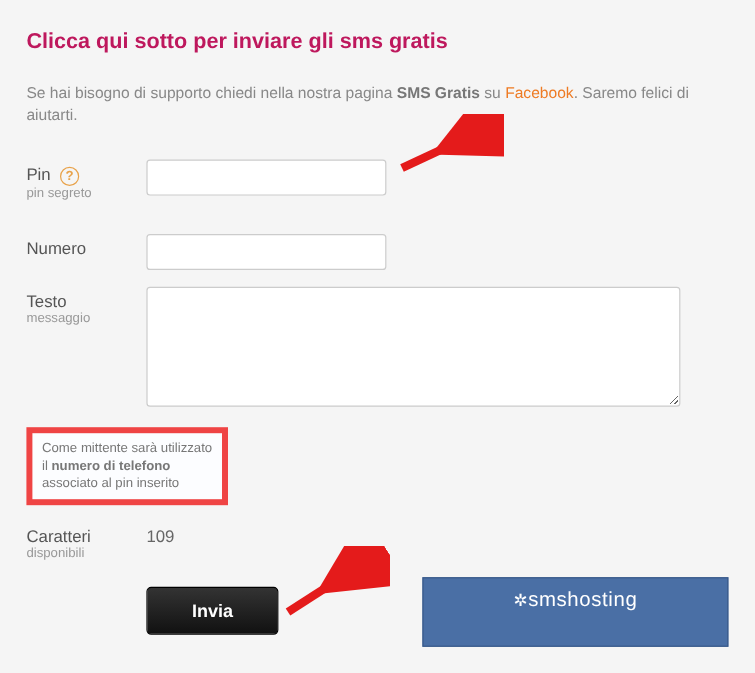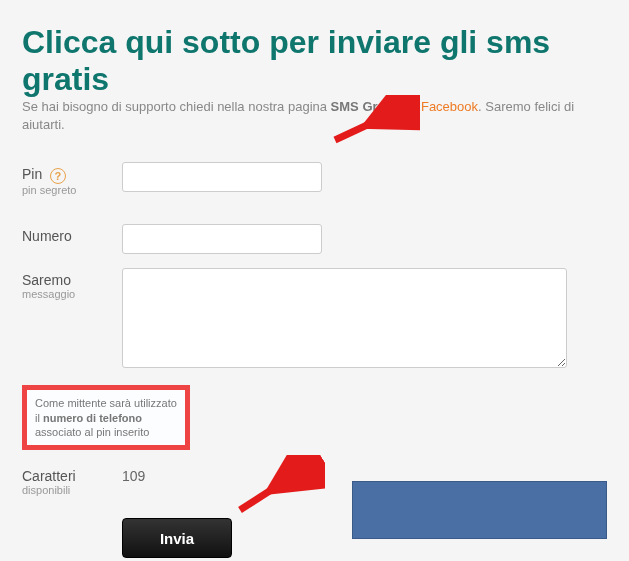--- a/index.html
+++ b/index.html
@@ -7,24 +7,24 @@
     font-family: Arial, Helvetica, sans-serif;
     background: #f5f5f5;
     width: 629px;
     height: 561px;
     padding: 24px 22px;
     color: #666;
     font-size: 13px;
     position: relative;
   }
   h1 {
-    color: #0f766e;
-    font-size: 32px;
+    color: #be185d;
+    font-size: 18px;
     font-weight: bold;
-    margin-bottom: 0;
+    margin-bottom: 24px;
   }
   .intro {
     color: #888;
     font-size: 13px;
     line-height: 1.4;
     margin-bottom: 28px;
   }
   .intro .bold { color: #777; font-weight: bold; }
   .intro a { color: #ee7b24; text-decoration: none; }
   .form-row {
@@ -198,21 +198,21 @@
     <span class="label-main">Numero</span>
   </div>
   <div class="input-col">
     <input type="text" class="text-input" value="" style="">
   </div>
 </div>
 
 
 <div class="form-row">
   <div class="label-col">
-    <span class="label-main">Saremo</span>
+    <span class="label-main">Testo</span>
     <span class="label-sub">messaggio</span>
   </div>
   <div class="input-col">
     <textarea class="textarea" style=""></textarea>
   </div>
 </div>
 
 
 <div class="form-row">
   <div class="input-col">
@@ -231,20 +231,23 @@
   <div class="input-col">
     <div class="char-value">109</div>
   </div>
 </div>
 
 
 <button class="submit-btn">Invia</button>
 
 
 <div class="promo-box">
+  <div class="promo-title">
+    <span class="flower">✲</span><span>smshosting</span>
+  </div>
 </div>
 
 
 <div class="arrow" style="left:320px; top:95px;">
   <svg width="100" height="60" viewBox="0 0 100 60">
     <defs>
         <marker id="ah1" markerWidth="10" markerHeight="10" refX="2" refY="5" orient="auto">
           <path d="M0,0 L10,5 L0,10 Z" fill="#e41b1b"></path>
         </marker>
       </defs>

